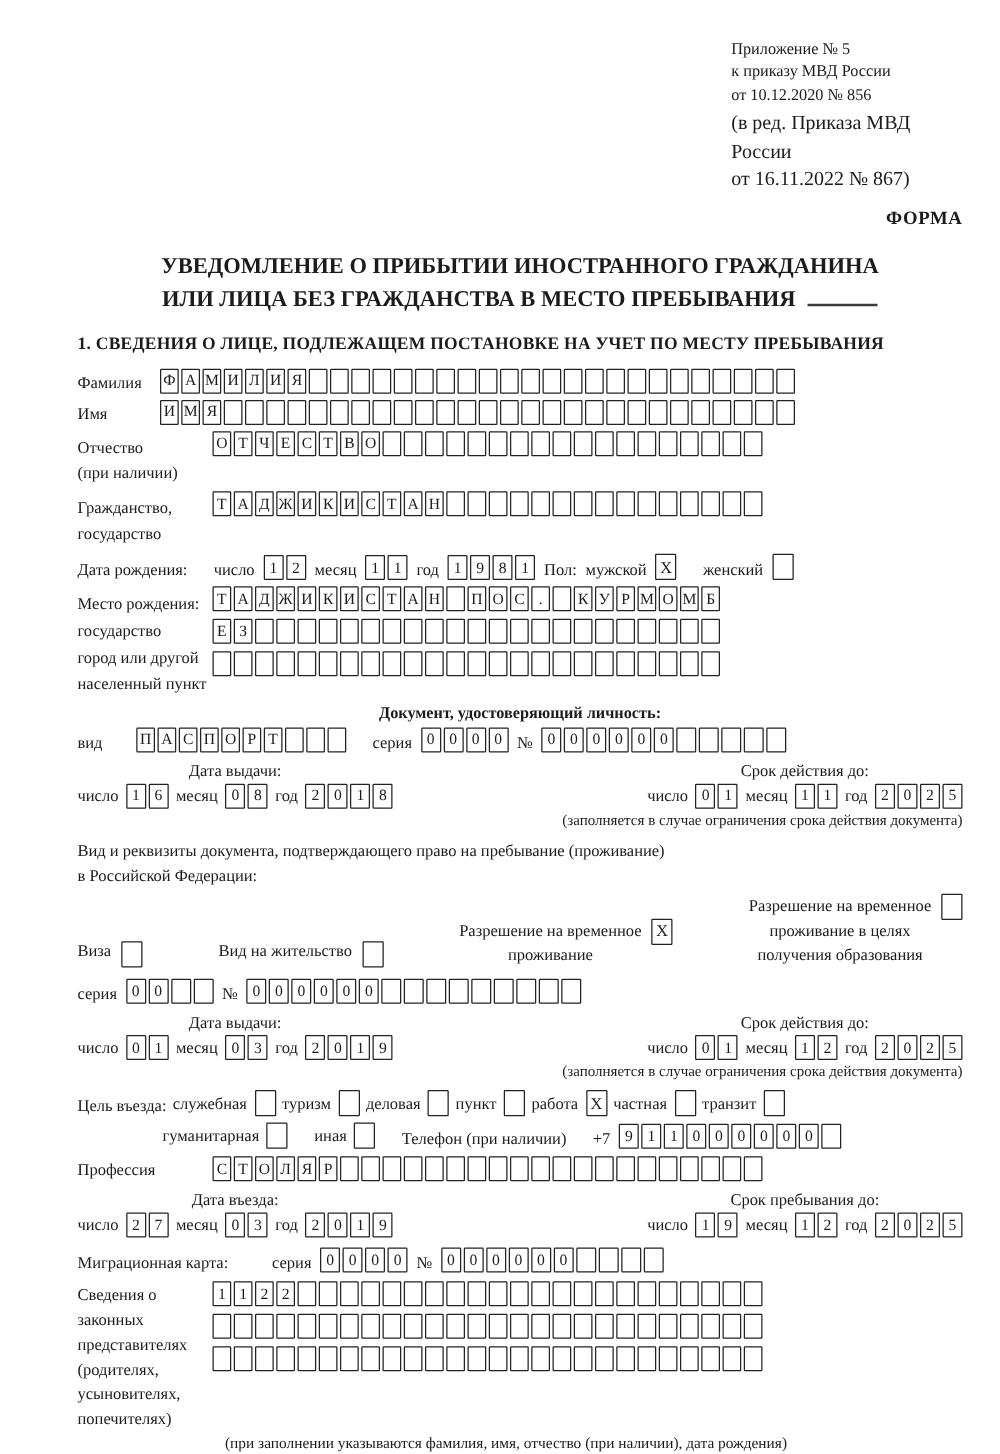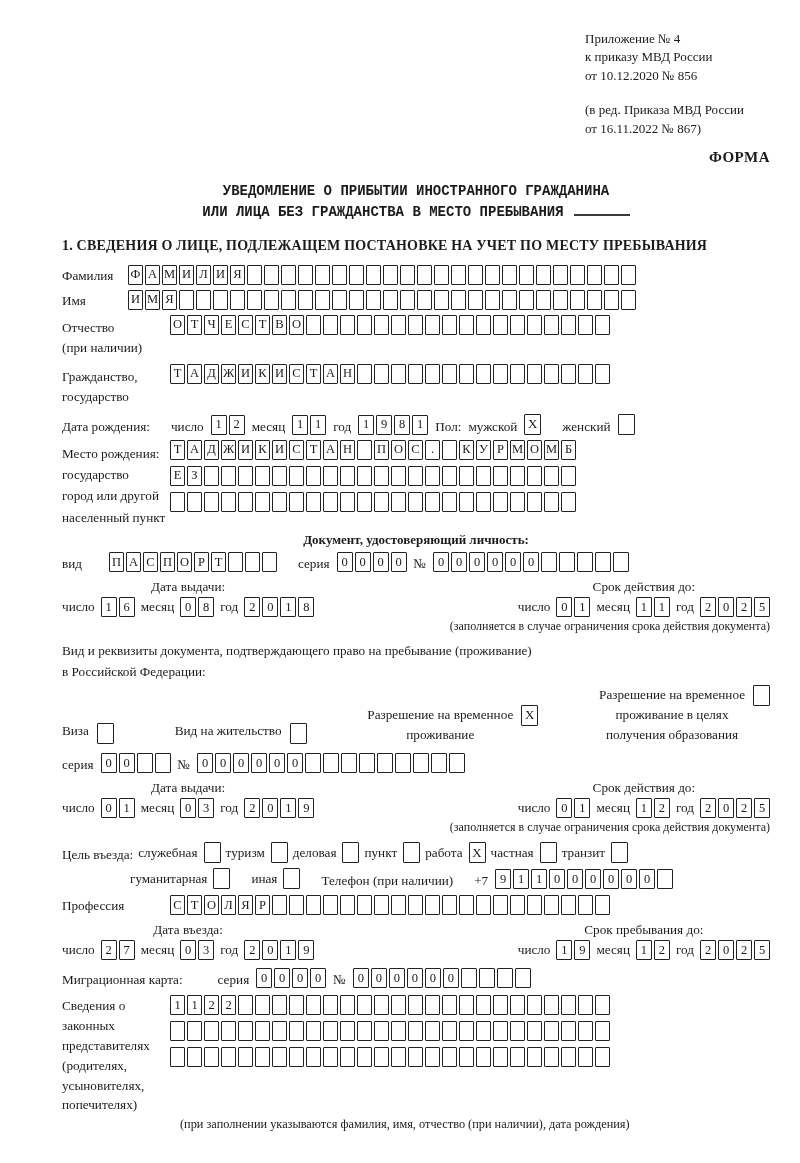--- a/index.html
+++ b/index.html
@@ -5,24 +5,24 @@
   * { margin:0; padding:0; box-sizing:border-box; }
   html,body { background:#ffffff; }
   body {
     width:800px; height:1163px; overflow:hidden;
     font-family:"Liberation Serif", serif; color:#1b1b1b;
   }
   .page { width:800px; height:1163px; padding:30px 30px 0 62px; }
 
   
   .annex { margin-left:auto; width:185px; font-size:13px; line-height:1.42; }
-  .annex-note { margin-left:auto; width:185px; font-size:13px; line-height:1.4; margin-top:16px; }
+  .annex-note { margin-left:auto; width:185px; font-size:16px; line-height:1.4; margin-top:3px; }
   .form-label { text-align:right; font-weight:bold; font-size:15px; margin-top:11px; letter-spacing:.5px; }
 
-  .title { text-align:center; font-weight:bold; font-size:14px; line-height:1.5; margin-top:15px;font-family:Liberation Mono, monospace; }
+  .title { text-align:center; font-weight:bold; font-size:18px; line-height:1.5; margin-top:15px; }
   .title-blank { display:inline-block; width:56px; border-bottom:2px solid #3a3a3a; height:14px; margin-left:10px; }
 
   .sec-heading { font-weight:bold; font-size:14px; margin-top:15px; letter-spacing:.2px; }
 
   
   .frow { display:flex; align-items:flex-start; margin-top:5px; }
   .flabel { font-size:13.2px; padding-top:3px; }
   .w66 { flex:0 0 66px; }
   .w108 { flex:0 0 108px; }
   .lbl2 { font-size:13.2px; line-height:1.55; padding-top:3px; }
@@ -64,21 +64,21 @@
   .opt { display:inline-flex; align-items:center; gap:6px; }
 
   .rep-note { font-size:12.3px; margin-top:2px; padding-left:118px; }
 </style>
 </head>
 <body>
 
 <div class="page">
 
   <div class="annex">
-    <div>Приложение № 4</div>
+    <div>Приложение № 5</div>
     <div>к приказу МВД России</div>
     <div>от 10.12.2020 № 856</div>
   </div>
   <div class="annex-note">
     <div>(в ред. Приказа МВД России</div>
     <div>от 16.11.2022 № 867)</div>
   </div>
   <div class="form-label">ФОРМА</div>
 
   <div class="title">

